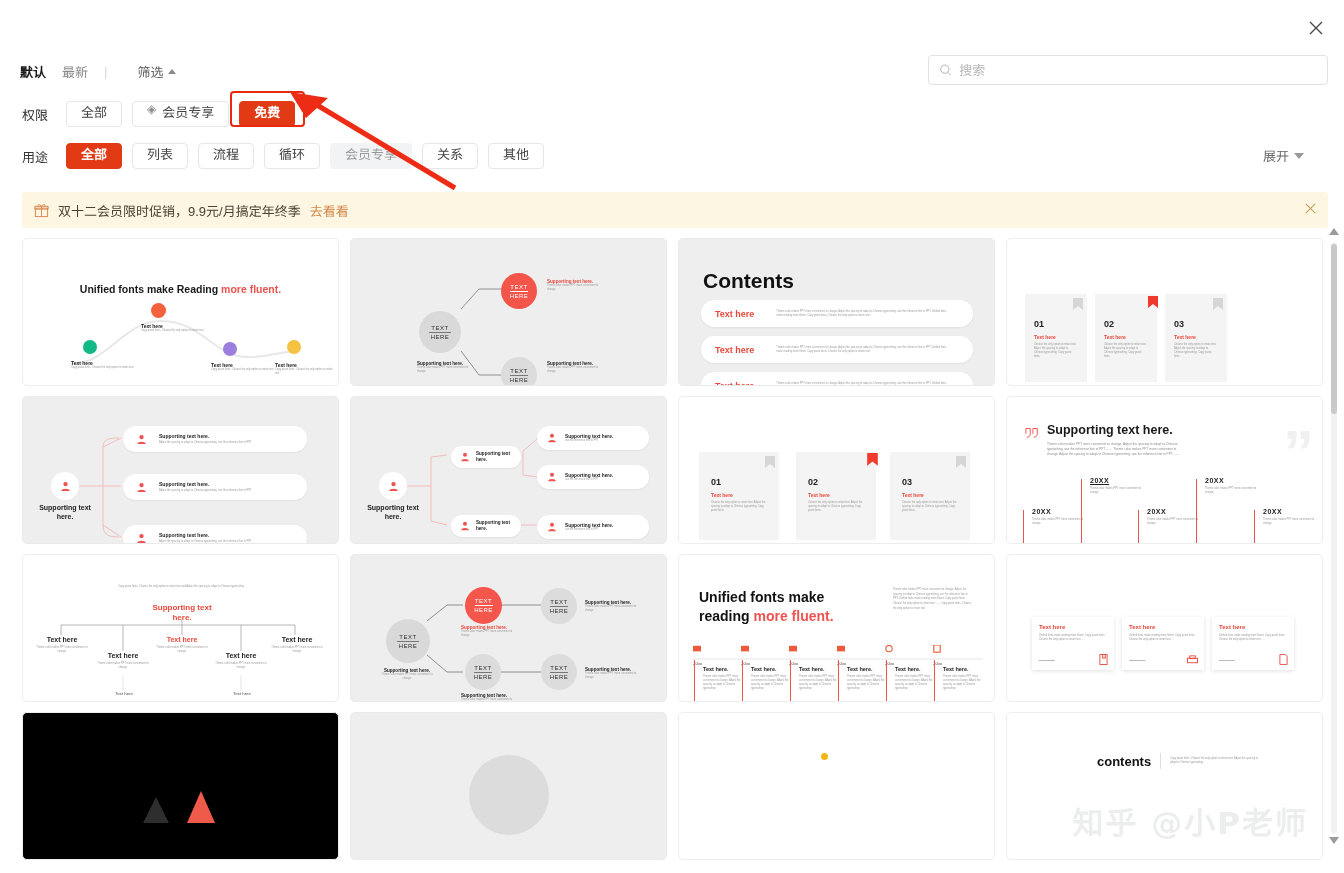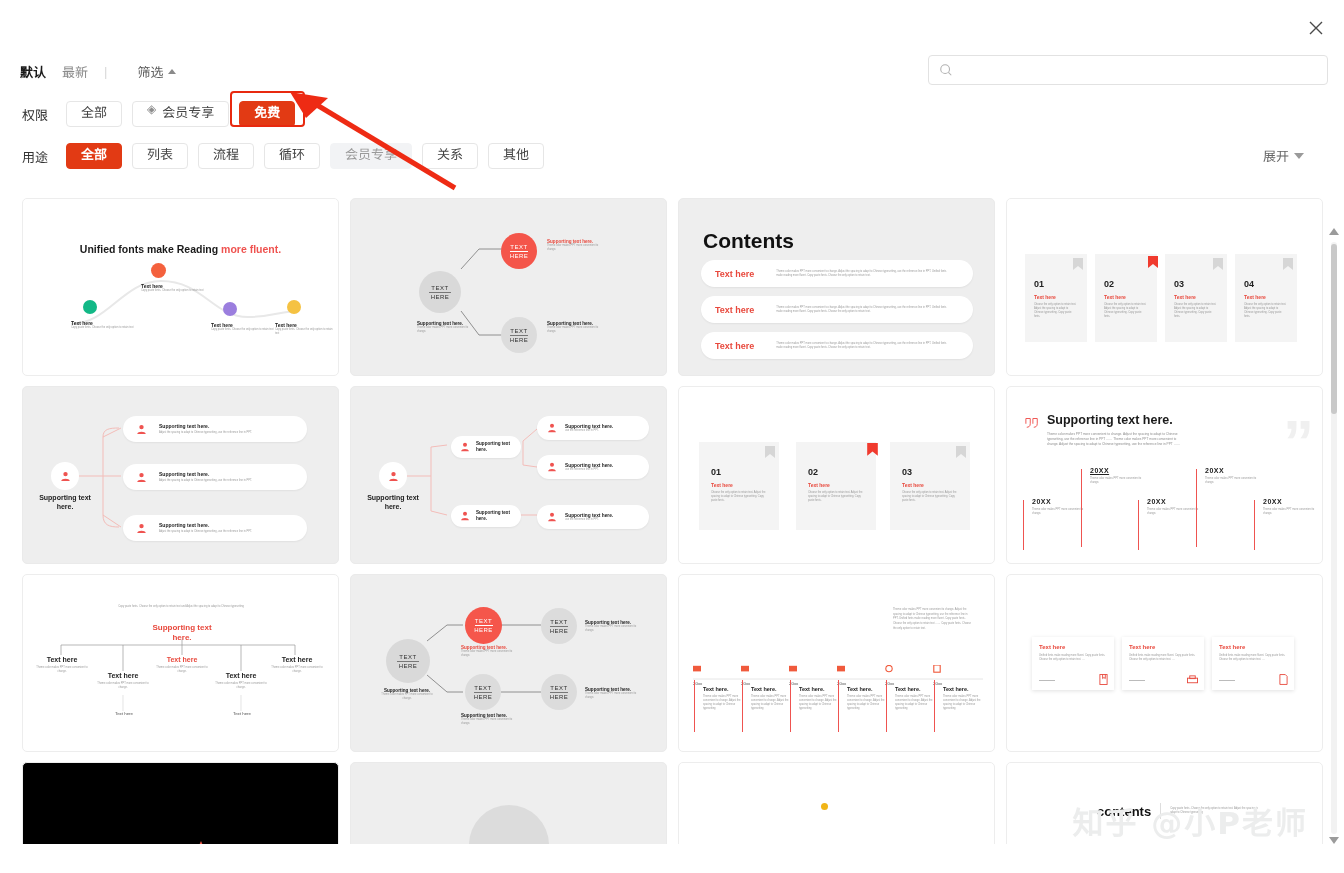--- a/index.html
+++ b/index.html
@@ -52,21 +52,21 @@
   
   .banner { margin: 4px 16px 0 22px; height:36px; background:#fdf6e3; border-radius:3px;
       display:flex; align-items:center; padding:0 12px; gap:9px; position:relative;}
   .banner-txt { font-size:13px; color:#4a4235; }
   .banner-link { font-size:13px; color:#d2894a; cursor:pointer; }
   .banner-close { position:absolute; right:10px; top:9px; cursor:pointer; }
 
   
   .gridwrap { position:relative; margin-top:10px; height:646px; overflow:hidden; padding-left:22px; }
   .grid { display:grid; grid-template-columns: repeat(4, 317px); gap: 10px 11px; }
-  .card { height:178px; background:#fff; border:1px solid #ededed; border-radius:5px; overflow:hidden; position:relative; cursor:pointer;}
+  .card { height:148px; background:#fff; border:1px solid #ededed; border-radius:5px; overflow:hidden; position:relative; cursor:pointer;}
   .card.grey { background:#eeeeee; border-color:#eaeaea; }
   .card.dark { background:#000; }
   .thumb { position:absolute; inset:0; }
 
   
   .scrollbar { position:absolute; right:4px; top:228px; width:12px; height:640px; }
   .sb-up { width:0;height:0;border-left:5px solid transparent;border-right:5px solid transparent;border-bottom:7px solid #9b9b9b; margin:0 auto 5px;}
   .sb-dn { width:0;height:0;border-left:5px solid transparent;border-right:5px solid transparent;border-top:7px solid #9b9b9b; margin:5px auto 0; position:absolute; bottom:24px; left:1px;}
   .sb-track { position:absolute; top:14px; bottom:34px; left:3px; width:6px; background:#f2f2f2; border-radius:3px;}
   .sb-thumb { position:absolute; top:16px; left:3px; width:6px; height:170px; background:#c9c9c9; border-radius:3px; cursor:pointer;}
@@ -111,20 +111,21 @@
     <div class="sep">|</div>
     <div class="filter-toggle">
       <span>筛选</span>
       <span class="caret-up"></span>
     </div>
     <div class="searchbox">
       <svg width="14" height="14" viewBox="0 0 16 16">
         <circle cx="7" cy="7" r="5" stroke="#b0b0b0" stroke-width="1.2" fill="none"></circle>
         <path d="M10.8 10.8 L14 14" stroke="#b0b0b0" stroke-width="1.2" fill="none"></path>
       </svg>
+      <input type="text" placeholder="搜索" style="">
     </div>
   </div>
 
   <div class="filters">
     <div class="frow">
       <div class="flabel">权限</div>
       <div class="chip">
           <span>全部</span>
         </div>
       <div class="chip">
@@ -164,20 +165,35 @@
         <span class="caret-dn"></span>
       </div>
     </div>
   </div>
 
   <svg class="arrow-anno" viewBox="0 0 220 110">
     <path d="M22 8 L175 100" stroke="#ee2b14" stroke-width="5" fill="none"></path>
     <path d="M10 4 L48 10 L26 30 Z" fill="#ee2b14"></path>
   </svg>
 
+  <div class="banner">
+    <svg width="15" height="15" viewBox="0 0 16 16">
+      <rect x="1.5" y="5.5" width="13" height="9" stroke="#d9864c" stroke-width="1" fill="none"></rect>
+      <rect x="1" y="3.5" width="14" height="3" stroke="#d9864c" stroke-width="1" fill="none"></rect>
+      <path d="M8 3.5 V14.5" stroke="#d9864c" stroke-width="1"></path>
+      <path d="M8 3.5 C6 0.5, 3 2, 5 3.5 M8 3.5 C10 0.5, 13 2, 11 3.5" stroke="#d9864c" stroke-width="1" fill="none"></path>
+    </svg>
+    <span class="banner-txt">双十二会员限时促销，9.9元/月搞定年终季</span>
+    <span class="banner-link">去看看</span>
+    <span class="banner-close">
+      <svg width="15" height="15" viewBox="0 0 16 16">
+          <path d="M3 3 L13 13 M13 3 L3 13" stroke="#c8a15e" stroke-width="1.2" fill="none"></path>
+        </svg>
+    </span>
+  </div>
 
   <div class="gridwrap">
     <div class="grid">
 
       <div class="card">
         <div class="thumb">
           <div style="position:absolute;left:0;right:0;top:44px;text-align:center;font-size:10.5px;" class="t-title">
             <span>Unified fonts make Reading </span><span class="red">more fluent.</span>
           </div>
           <svg style="position:absolute;left:30px;top:70px;" width="260" height="60" viewBox="0 0 260 60">
@@ -280,28 +296,20 @@
             <div class="tiny" style="position:absolute;left:9px;top:49px;width:44px;">Choose the only option to retain text. Adjust the spacing to adapt to Chinese typesetting. Copy paste fonts.</div>
           </div>
           <div style="position:absolute;left:158px;top:55px;width:62px;height:88px;background:#f4f4f4;">
             <svg class="tagicon" style="right:2px;top:4px" width="14" height="16" viewBox="0 0 14 16">
                 <path d="M2 0 L12 0 L12 12 L7 8 L2 12 Z" fill="#d6d6d6"></path>
               </svg>
             <div class="num" style="position:absolute;left:9px;top:25px;font-size:9px;">03</div>
             <div style="position:absolute;left:9px;top:40px;font-size:5px;font-weight:bold;" class="tred">Text here</div>
             <div class="tiny" style="position:absolute;left:9px;top:49px;width:44px;">Choose the only option to retain text. Adjust the spacing to adapt to Chinese typesetting. Copy paste fonts.</div>
           </div>
-          <div style="position:absolute;left:228px;top:55px;width:62px;height:88px;background:#f4f4f4;">
-            <svg class="tagicon" style="right:2px;top:4px" width="14" height="16" viewBox="0 0 14 16">
-                <path d="M2 0 L12 0 L12 12 L7 8 L2 12 Z" fill="#d6d6d6"></path>
-              </svg>
-            <div class="num" style="position:absolute;left:9px;top:25px;font-size:9px;">04</div>
-            <div style="position:absolute;left:9px;top:40px;font-size:5px;font-weight:bold;" class="tred">Text here</div>
-            <div class="tiny" style="position:absolute;left:9px;top:49px;width:44px;">Choose the only option to retain text. Adjust the spacing to adapt to Chinese typesetting. Copy paste fonts.</div>
-          </div>
         </div>
       </div>
 
       <div class="card grey">
         <div class="thumb">
           <svg style="position:absolute;inset:0" width="317" height="178">
             <path d="M52 89 L80 89 M80 50 L80 128 M80 50 L98 41 M80 128 L98 140" stroke="#f3bcb8" stroke-width="1" fill="none"></path>
             <path d="M80 50 C80 42, 86 41, 96 41" stroke="#f3bcb8" stroke-width="1" fill="none"></path>
             <path d="M80 128 C80 138, 86 140, 96 140" stroke="#f3bcb8" stroke-width="1" fill="none"></path>
             <path d="M80 89 L98 89" stroke="#f3bcb8" stroke-width="1" fill="none"></path>
@@ -558,20 +566,24 @@
           </div>
           <div style="position:absolute;left:234px;top:112px;width:52px;">
             <div style="font-size:4.6px;font-weight:bold;color:#222">Supporting text here.</div>
             <div class="tiny">Theme color makes PPT more convenient to change.</div>
           </div>
         </div>
       </div>
 
       <div class="card">
         <div class="thumb">
+          <div style="position:absolute;left:20px;top:33px;font-size:14px;font-weight:bold;color:#111;line-height:1.35;">
+            <div>Unified fonts make</div>
+            <div><span>reading </span><span class="red">more fluent.</span></div>
+          </div>
           <div class="tiny" style="position:absolute;left:214px;top:33px;width:78px;line-height:1.8;">Theme color makes PPT more convenient to change. Adjust the spacing to adapt to Chinese typesetting, use the reference line in PPT. Unified fonts make reading more fluent. Copy paste fonts. Choose the only option to retain text …… Copy paste fonts. Choose the only option to retain text.</div>
           <svg style="position:absolute;left:14px;top:103px" width="290" height="2">
               <path d="M0 1 L290 1" stroke="#e6e6e6" stroke-width="1"></path>
             </svg>
 
           <div style="position:absolute;left:14px;top:84px;width:48px;">
             <svg width="8" height="8" viewBox="0 0 10 10">
                 <rect x="0" y="1" width="10" height="7" fill="#f05a3c"></rect>
               </svg>
             <div style="font-size:4.4px;color:#555;margin-top:4px">20xx</div>

